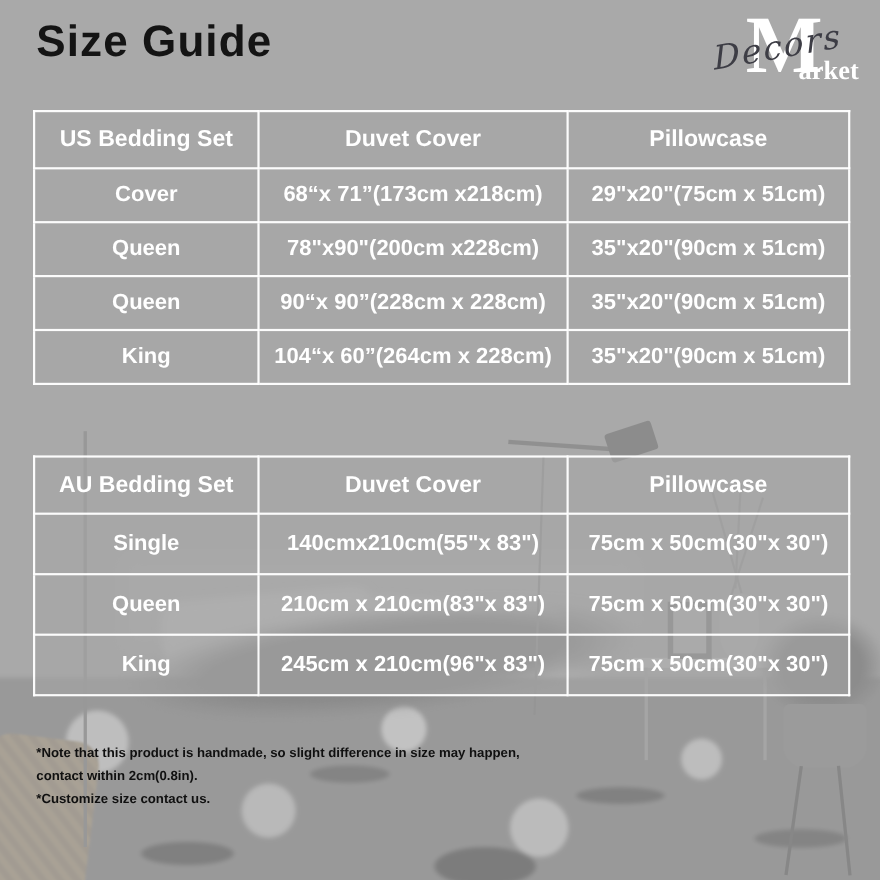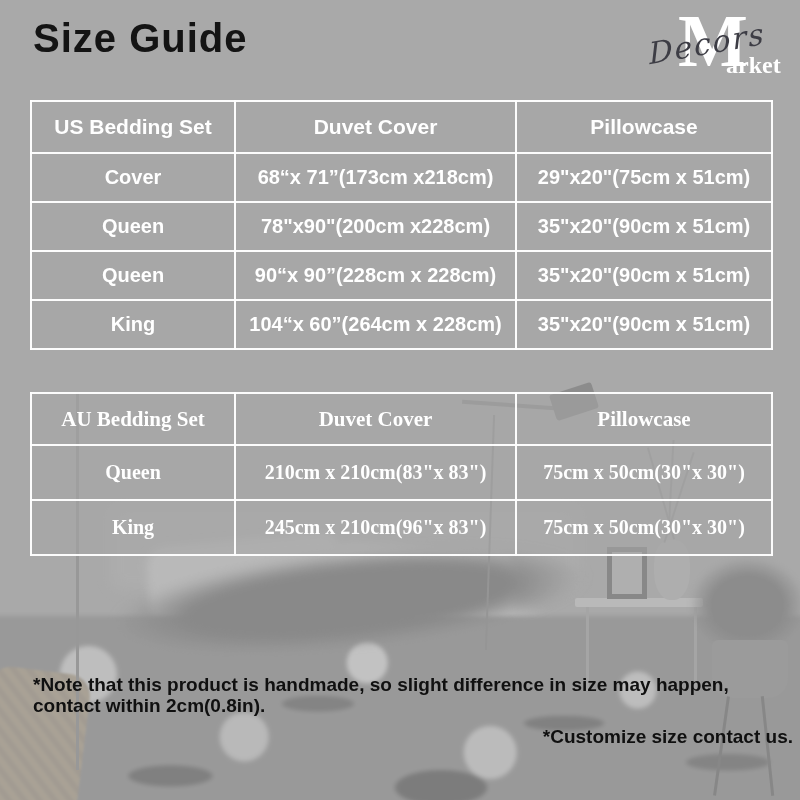--- a/index.html
+++ b/index.html
@@ -68,34 +68,34 @@
   .logo-m{position:absolute;left:38px;top:-6px;
     font-family:"Liberation Serif", serif;font-weight:700;font-size:74px;line-height:1;color:#ffffff;}
   .logo-rest{position:absolute;left:86px;top:42px;
     font-family:"Liberation Serif", serif;font-weight:700;font-size:24px;color:#ffffff;}
   .logo-script{position:absolute;left:8px;top:16px;
     font-family:"DejaVu Serif", serif;font-style:italic;font-size:30px;color:#3d3d45;
     transform:rotate(-10deg) skewX(-6deg);letter-spacing:2px;}
 
   table.size{position:absolute;left:30px;width:741px;border-collapse:collapse;table-layout:fixed;}
   #us-table{top:100px;}
-  #au-table{top:392px;font-family:Liberation Serif, serif;}
+  #au-table{top:414px;}
   table.size td,table.size th{
     border:2px solid rgba(255,255,255,0.96);
     background:rgba(165,165,165,0.55);
     color:#ffffff;text-align:center;vertical-align:middle;
     font-weight:700;overflow:hidden;white-space:nowrap;
   }
   table.size th{font-size:21px;height:48px;}
   #us-table td{font-size:20px;height:45px;}
   #au-table td{font-size:20px;height:51px;}
 
-  .notes{left:33px;top:674px;width:760px;color:#101010;font-weight:700;font-size:19px;line-height:21px;}
+  .notes{left:33px;top:674px;width:760px;color:#101010;font-weight:700;font-size:12px;line-height:21px;}
   .note-line{white-space:nowrap;}
-  .note-line.third{margin-top:10px;text-align:right;}
+  .note-line.third{}
 </style>
 </head>
 <body>
 
 <div id="photo">
   <div class="headboard"></div>
   <div class="pillow1"></div>
   <div class="pillow2"></div>
   <div class="sheet"></div>
   <div class="duvet"></div>
@@ -170,20 +170,25 @@
         <col style="width:281px">
         <col style="width:256px">
       </colgroup>
     <tbody>
         <tr>
       <th>AU Bedding Set</th>
       <th>Duvet Cover</th>
       <th>Pillowcase</th>
     </tr>
     <tr>
+      <td>Single</td>
+      <td>140cmx210cm(55"x 83")</td>
+      <td>75cm x 50cm(30"x 30")</td>
+    </tr>
+    <tr>
       <td>Queen</td>
       <td>210cm x 210cm(83"x 83")</td>
       <td>75cm x 50cm(30"x 30")</td>
     </tr>
     <tr>
       <td>King</td>
       <td>245cm x 210cm(96"x 83")</td>
       <td>75cm x 50cm(30"x 30")</td>
     </tr>
   </tbody>

